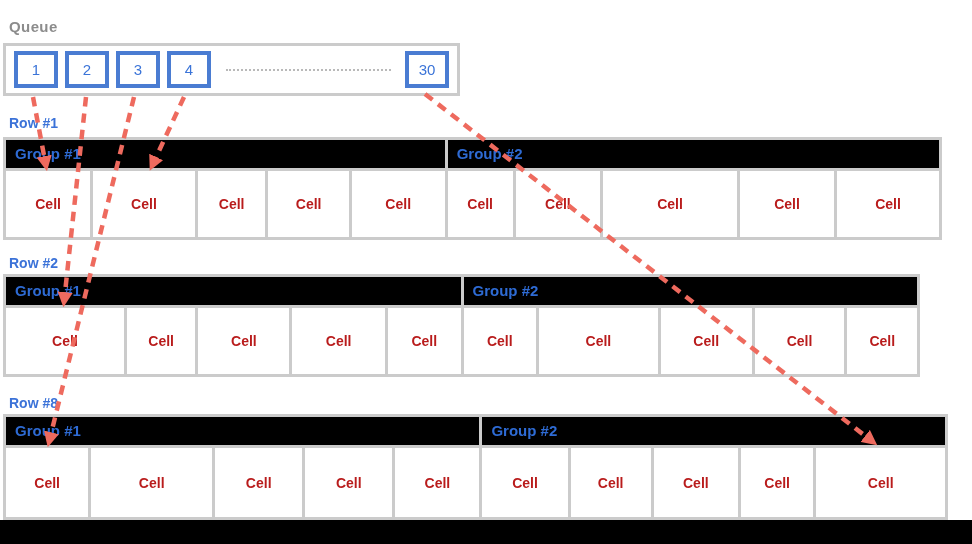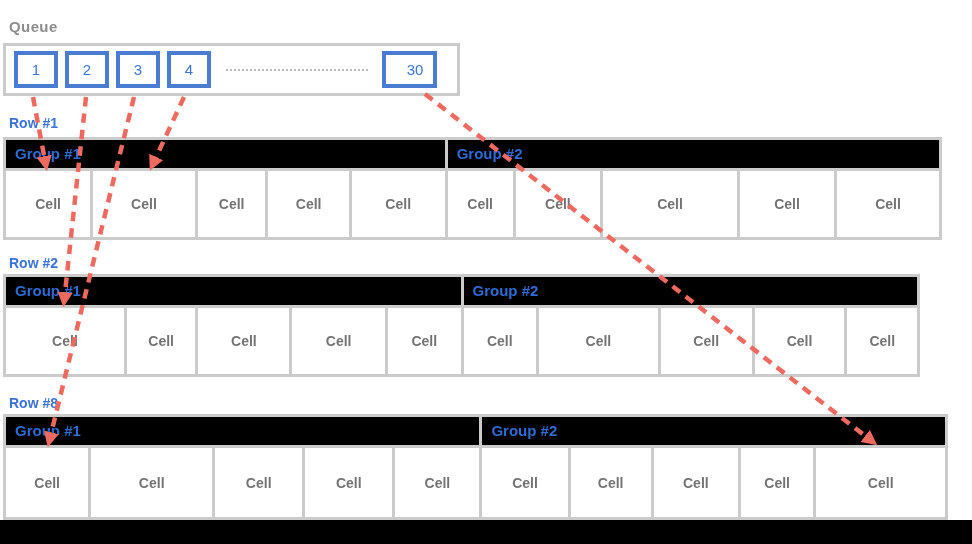--- a/index.html
+++ b/index.html
@@ -18,39 +18,39 @@
     position:absolute;left:3px;top:43px;width:443px;height:47px;
     background:#fff;border:3px solid #cbcbcb;
     display:flex;align-items:center;padding-left:8px;box-sizing:content-box;
   }
   .q-item{
     width:36px;height:29px;flex:0 0 36px;background:#fff;
     border:4px solid #4a7cd2;color:#3b74d8;font-size:15px;
     display:flex;align-items:center;justify-content:center;margin-right:7px;
   }
   .q-dots{flex:1 1 auto;border-top:2px dotted #b9b9b9;margin:0 14px 0 8px;height:0;}
-  .q-last{margin-right:20px;padding-left:11px;}
+  .q-last{margin-right:8px;}
 
   
   .row-label{
     position:absolute;left:9px;font-size:14px;font-weight:700;color:#3b72d8;
   }
   .grp-table{
     position:absolute;left:3px;background:#cbcbcb;padding:3px;
     display:flex;gap:3px;box-sizing:border-box;
   }
   .group{display:flex;flex-direction:column;gap:3px;min-width:0;border-radius:22px;}
   .band{
     background:#000;height:28px;line-height:28px;padding-left:9px;
     font-size:15px;font-weight:700;color:#2e6bd4;white-space:nowrap;overflow:hidden;
   }
   .cells{display:flex;gap:3px;flex:1;}
   .cell{
     background:#fff;display:flex;align-items:center;justify-content:center;
-    font-size:14px;font-weight:700;color:#737373;min-width:0;
+    font-size:14px;font-weight:700;color:#b91c1c;min-width:0;
   }
 
   
   #arrows{position:absolute;left:0;top:0;width:972px;height:544px;pointer-events:none;z-index:5;}
 
   
   .bottom-strip{position:absolute;left:0;top:520px;width:972px;height:24px;background:#000;}
 </style>
 </head>
 <body>

